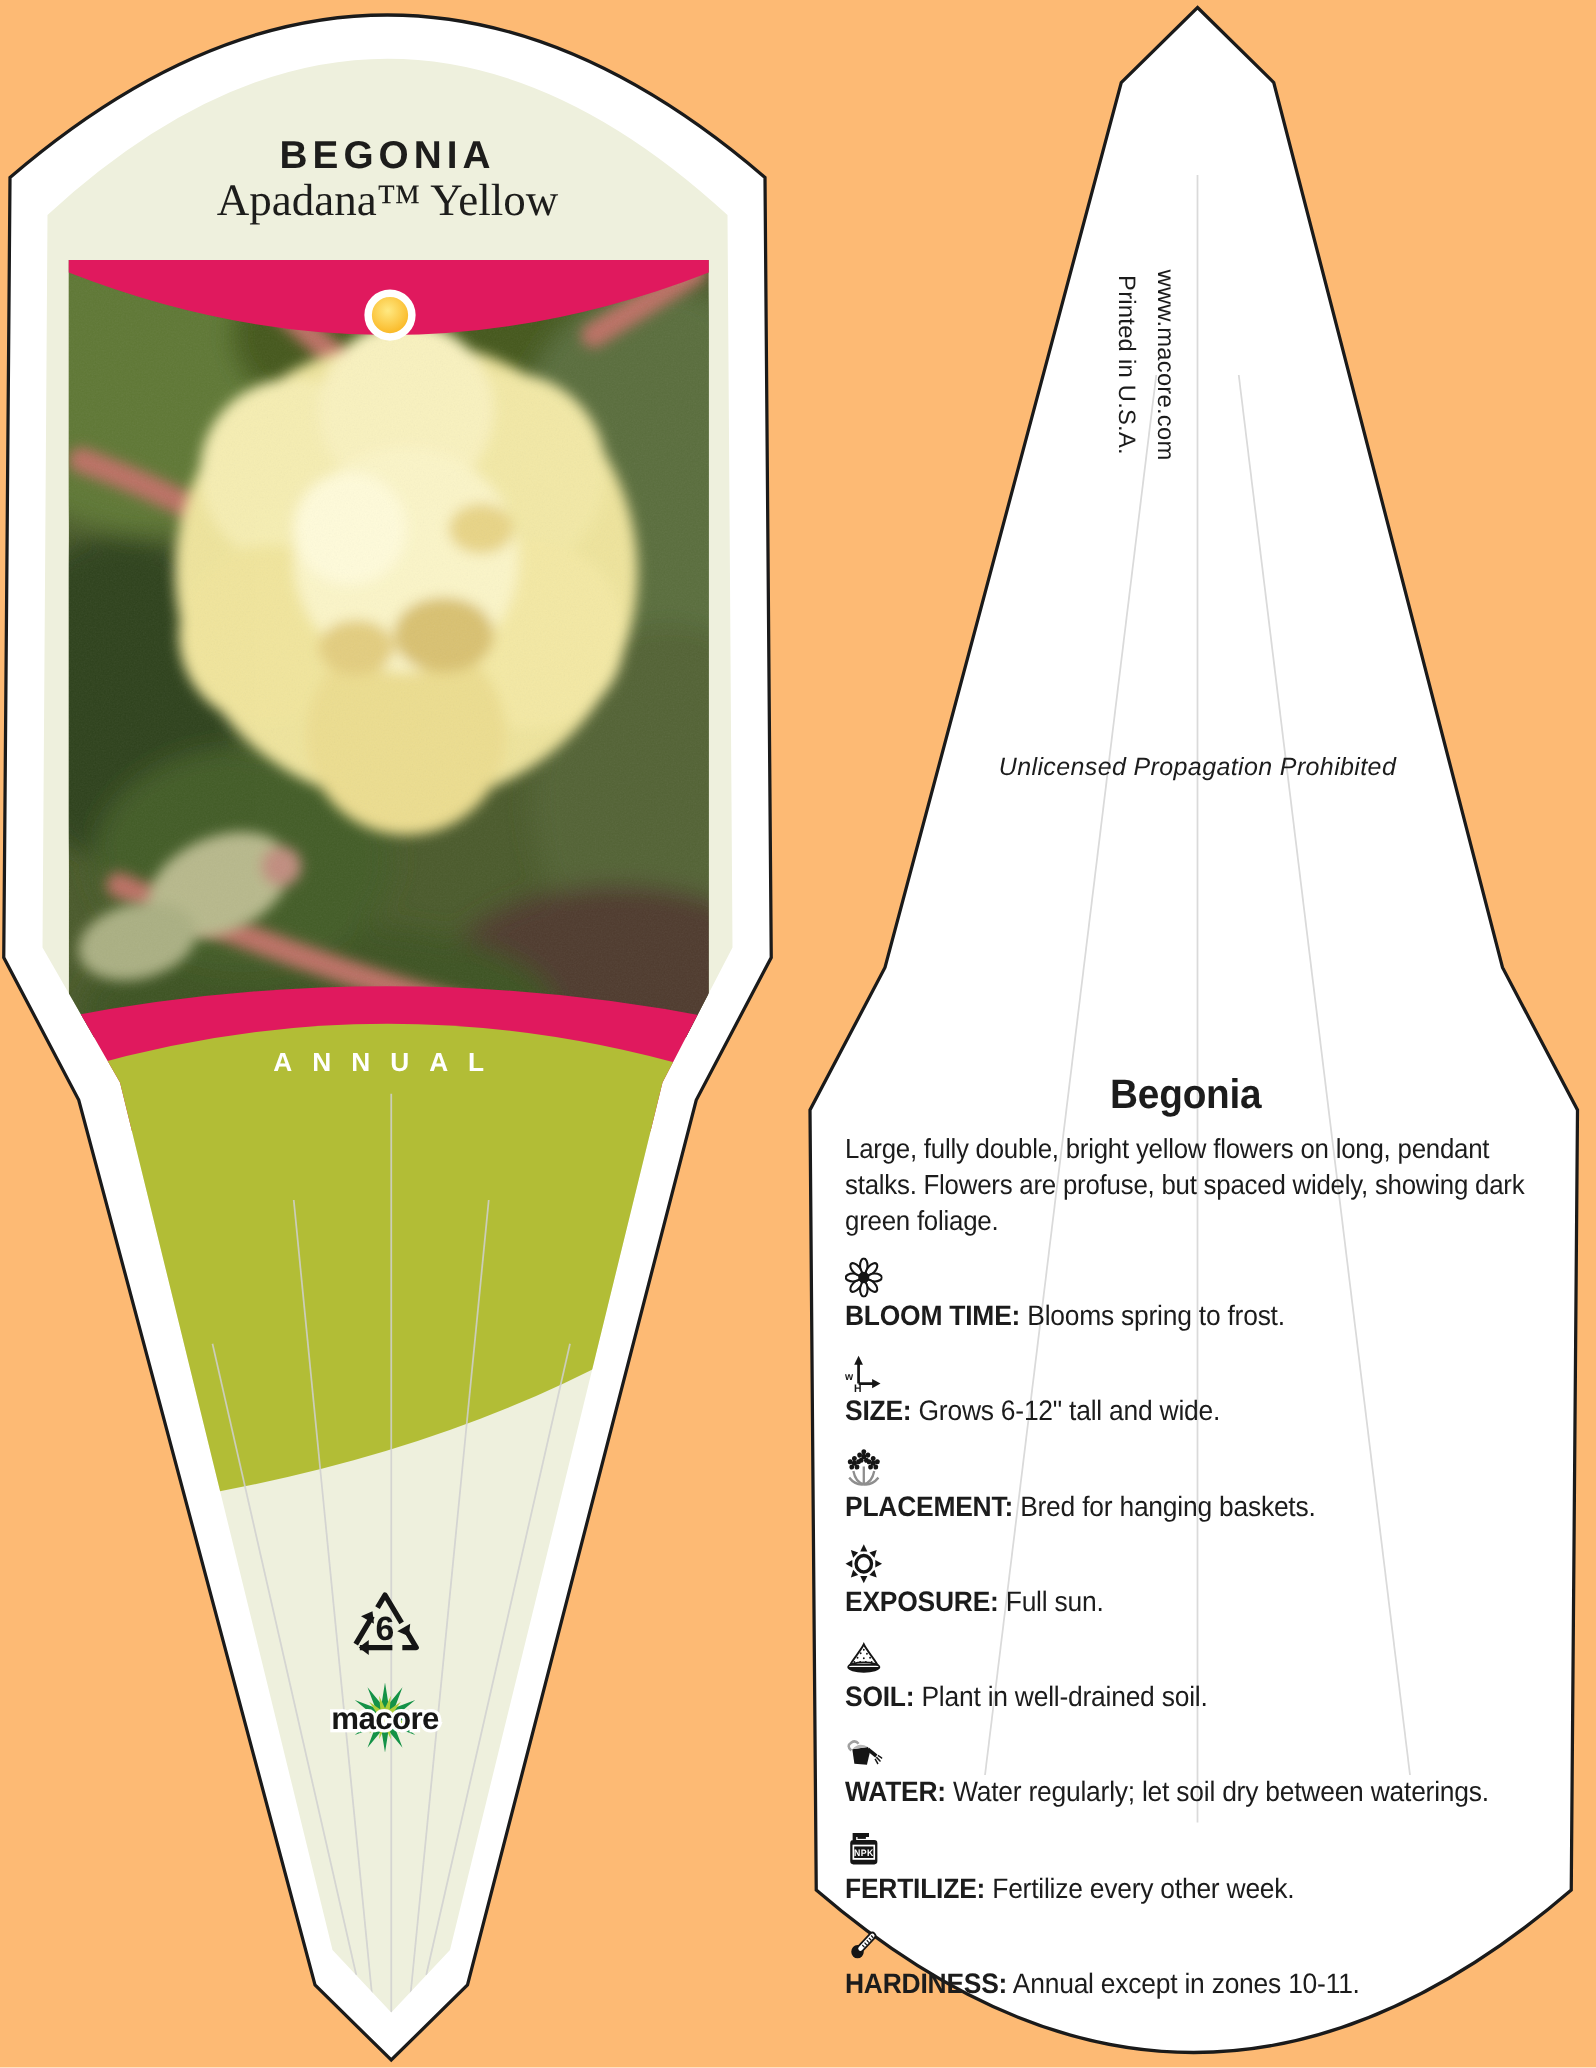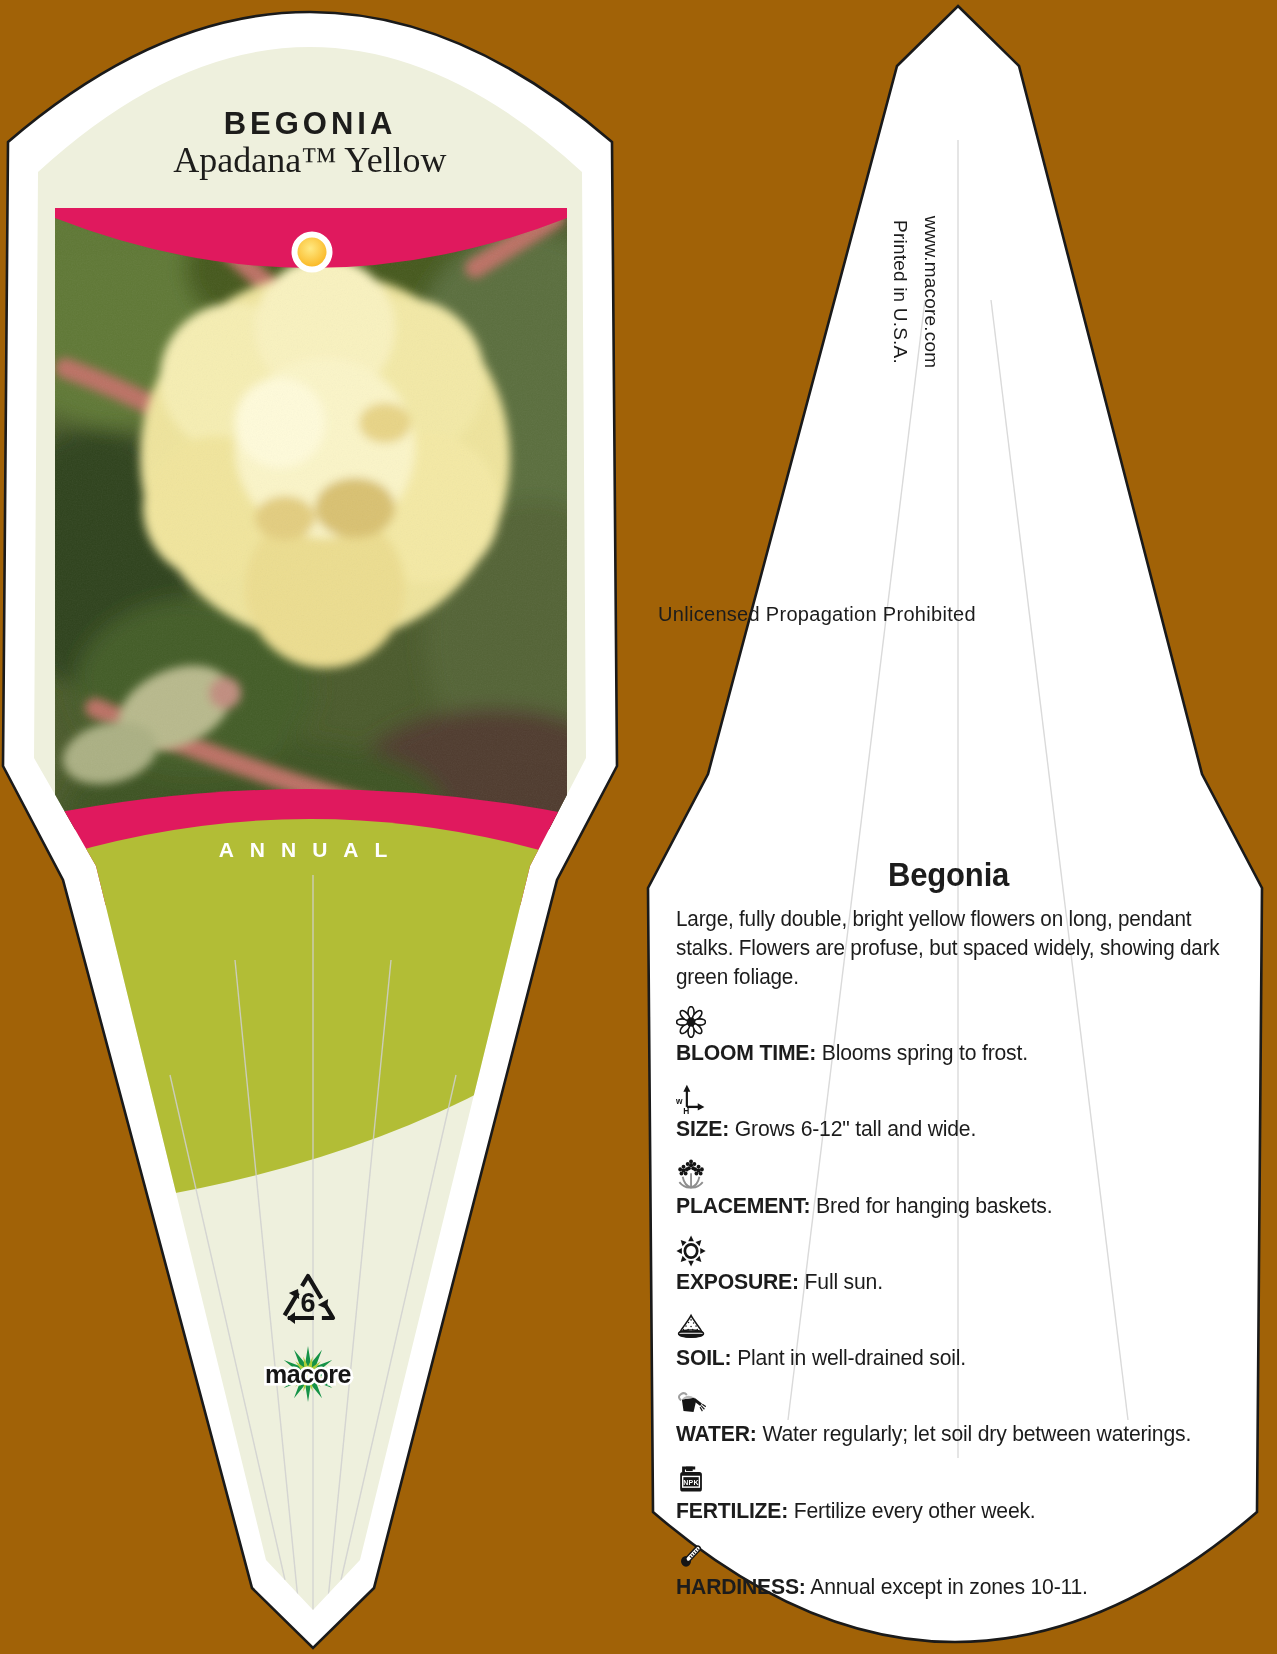--- a/index.html
+++ b/index.html
@@ -1,26 +1,26 @@
 <!DOCTYPE html>
 <html><head>
 <meta charset="utf-8">
 <style>
   html,body{margin:0;padding:0;background:#fff;}
-  .sheet{position:relative;width:1277px;height:1654px;background:#a16207;overflow:hidden;
+  .sheet{position:relative;width:1277px;height:1654px;background:#fdba74;overflow:hidden;
          font-family:"Liberation Sans",sans-serif;color:#1d1d1b;}
   svg{display:block;}
   .bgart{position:absolute;left:0;top:0;}
   .overlay{position:absolute;}
   
   .rotated-note{left:806px;top:260px;width:220px;height:64px;
     transform:rotate(90deg);display:flex;flex-direction:column-reverse;justify-content:center;
     font-size:19px;line-height:31px;text-align:center;letter-spacing:.2px;color:#1b1b1b;}
-  .propagation{left:658px;top:603px;width:600px;font-size:20px;
-    letter-spacing:.3px;color:#1c1c1c;}
+  .propagation{left:658px;top:603px;width:600px;text-align:center;font-size:20px;
+    letter-spacing:.3px;color:#1c1c1c;font-style:italic;}
   .back-body{left:676px;top:856px;width:580px;transform:scaleX(.94);transform-origin:0 0;
     color:#1c1c1c;letter-spacing:-.2px;}
   .back-heading{font-size:33px;font-weight:bold;text-align:center;margin:0 0 10px 0;}
   .back-desc{font-size:22px;line-height:1.32;margin:0 0 12px 0;}
   .care-row{font-size:22.5px;line-height:1.3;margin:15px 0;}
   .care-label{font-weight:bold;}
   .ci{width:32px;height:32px;vertical-align:-8px;margin-right:9px;}
 </style>
 </head>
 <body>

